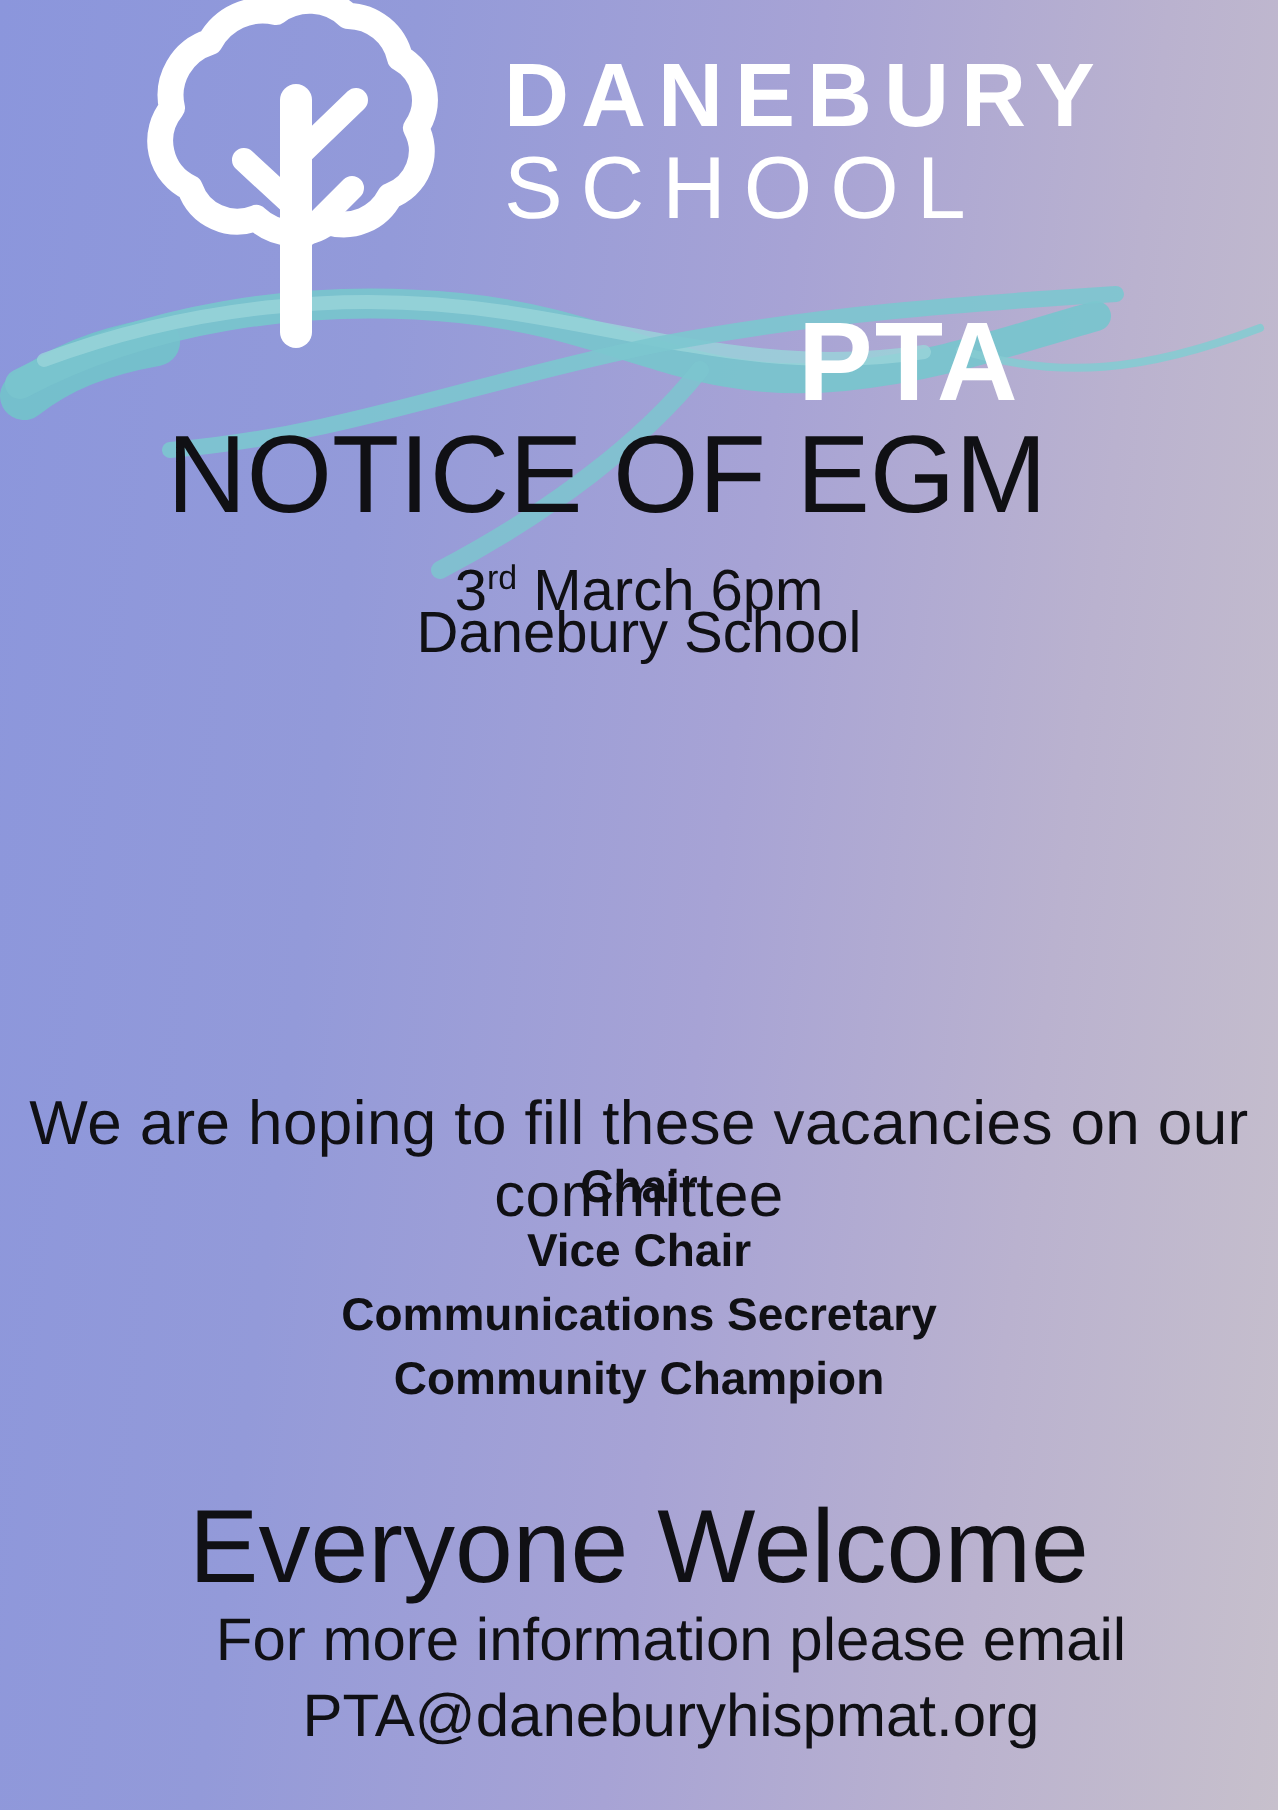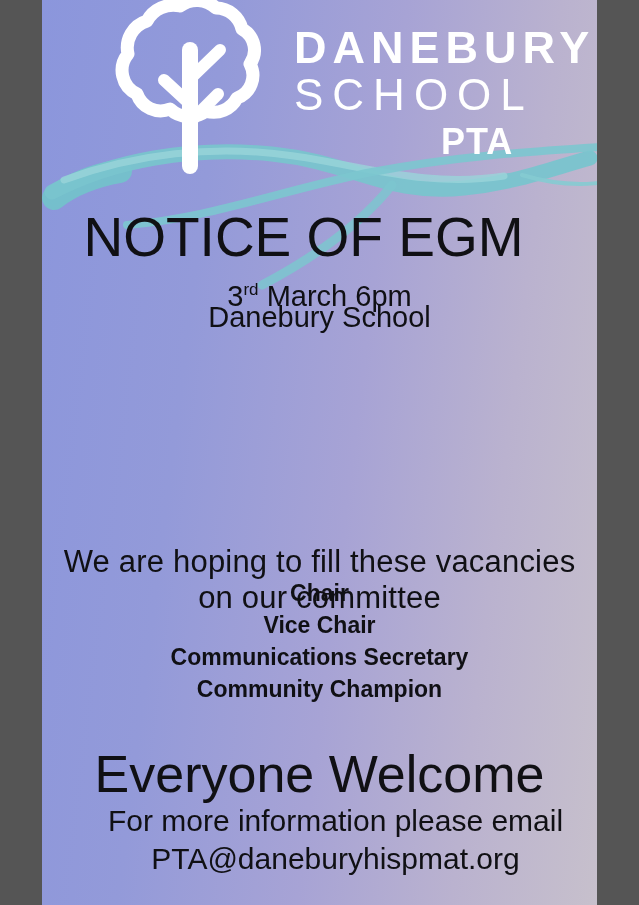--- a/index.html
+++ b/index.html
@@ -1,21 +1,21 @@
 <!DOCTYPE html>
 <html><head>
 <meta charset="utf-8">
 <style>
   * { margin: 0; padding: 0; box-sizing: border-box; }
   html, body { background: #555; }
   body { font-family: "Liberation Sans", sans-serif; }
 
   .poster {
     position: relative;
-    width: 555px;
+    width: 639px;
     height: 905px;
     margin: 0 auto;
     overflow: hidden;
     background: linear-gradient(97deg, #8b96dc 0%, #939ad9 28%, #a7a3d5 55%, #bab2cf 78%, #c7c0cc 100%);
     color: #101014;
   }
 
   
   .swoosh-svg {
     position: absolute;
@@ -40,23 +40,23 @@
     position: absolute;
     left: 252px; top: 70px;
     color: #ffffff;
     font-size: 44px;
     font-weight: 400;
     letter-spacing: 9px;
     white-space: nowrap;
   }
   .pta-label {
     position: absolute;
-    left: 399px; top: 121px;
+    left: 399px; top: 148px;
     color: #ffffff;
-    font-size: 36px;
+    font-size: 56px;
     font-weight: 700;
     letter-spacing: 1px;
     white-space: nowrap;
   }
 
   
   .centered {
     position: absolute;
     left: 0; right: 0;
     text-align: center;

